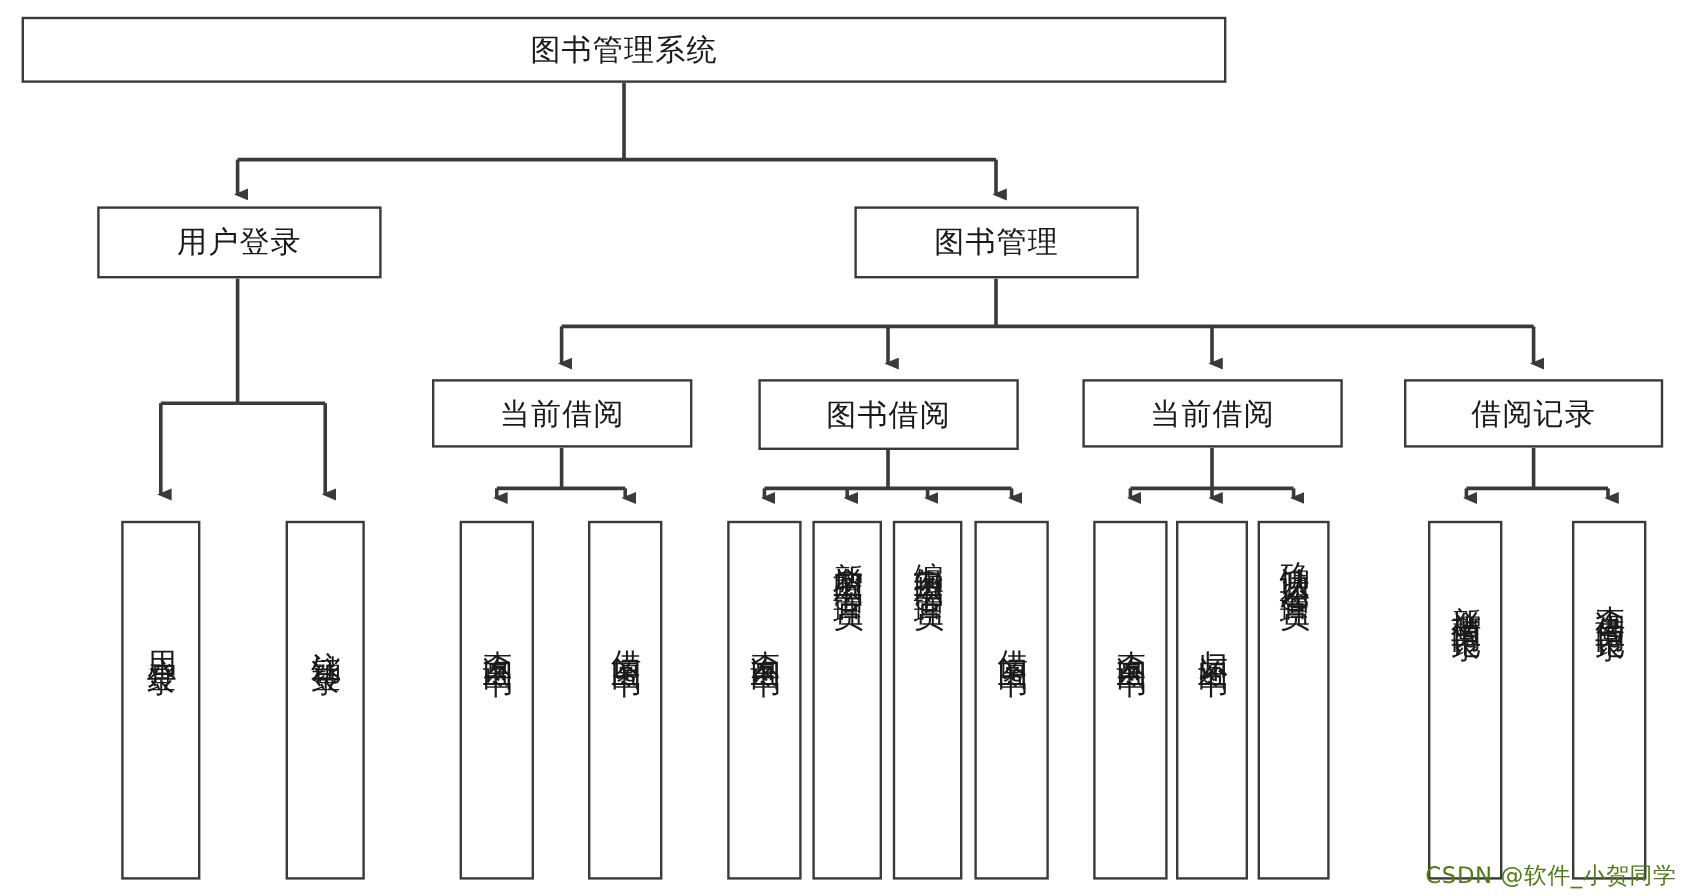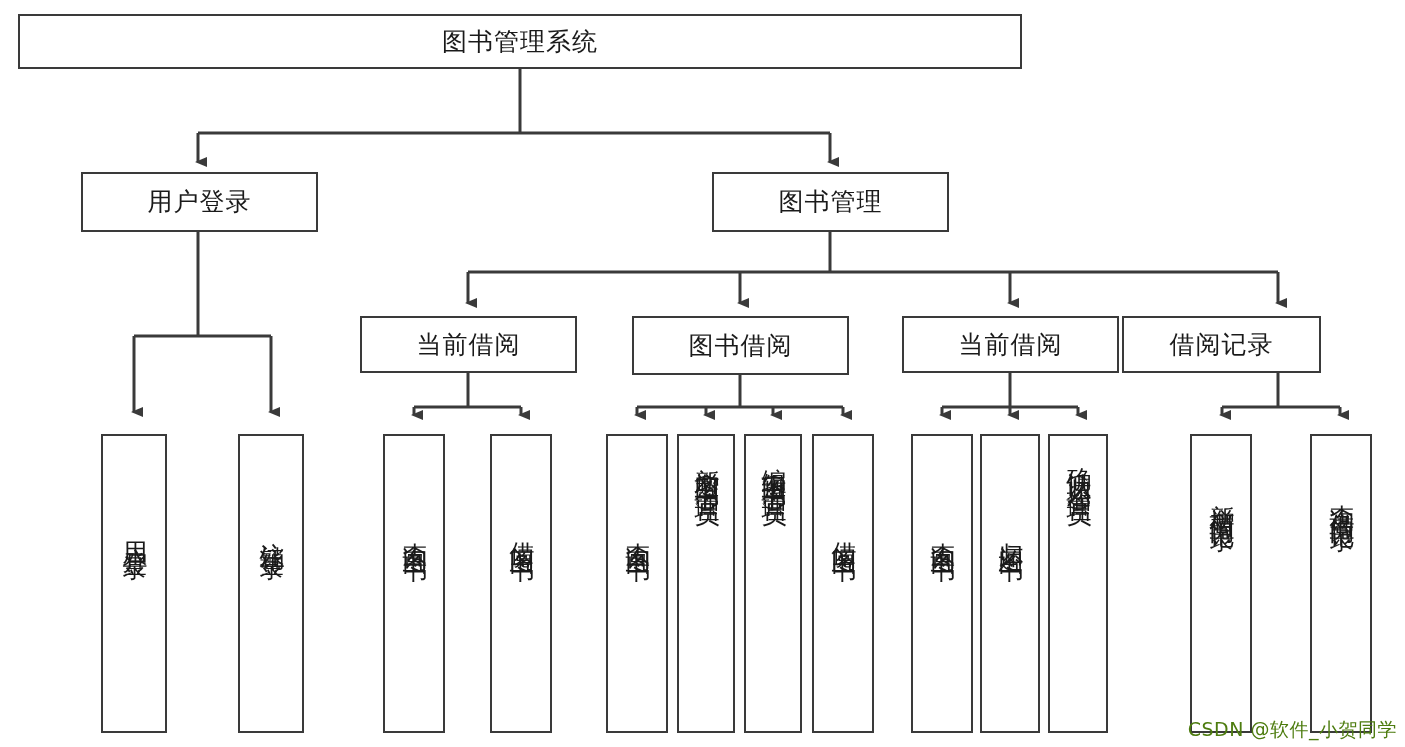--- a/index.html
+++ b/index.html
@@ -137,21 +137,21 @@
 
   <div class="node horiz" style="left:360px; top:316px; width:217px; height:57px;">
     <span class="node-label">当前借阅</span>
   </div>
   <div class="node horiz" style="left:632px; top:316px; width:217px; height:59px;">
     <span class="node-label">图书借阅</span>
   </div>
   <div class="node horiz" style="left:902px; top:316px; width:217px; height:57px;">
     <span class="node-label">当前借阅</span>
   </div>
-  <div class="node horiz" style="left:1122px; top:316px; width:199px; height:57px;">
+  <div class="node horiz" style="left:1170px; top:316px; width:216px; height:57px;">
     <span class="node-label">借阅记录</span>
   </div>
 
   <div class="node vert" style="left:101px; top:434px; width:66px; height:299px; padding-top:86px;">
     <span class="node-label">用户登录</span>
   </div>
   <div class="node vert" style="left:238px; top:434px; width:66px; height:299px; padding-top:86px;">
     <span class="node-label">注销登录</span>
   </div>
 

